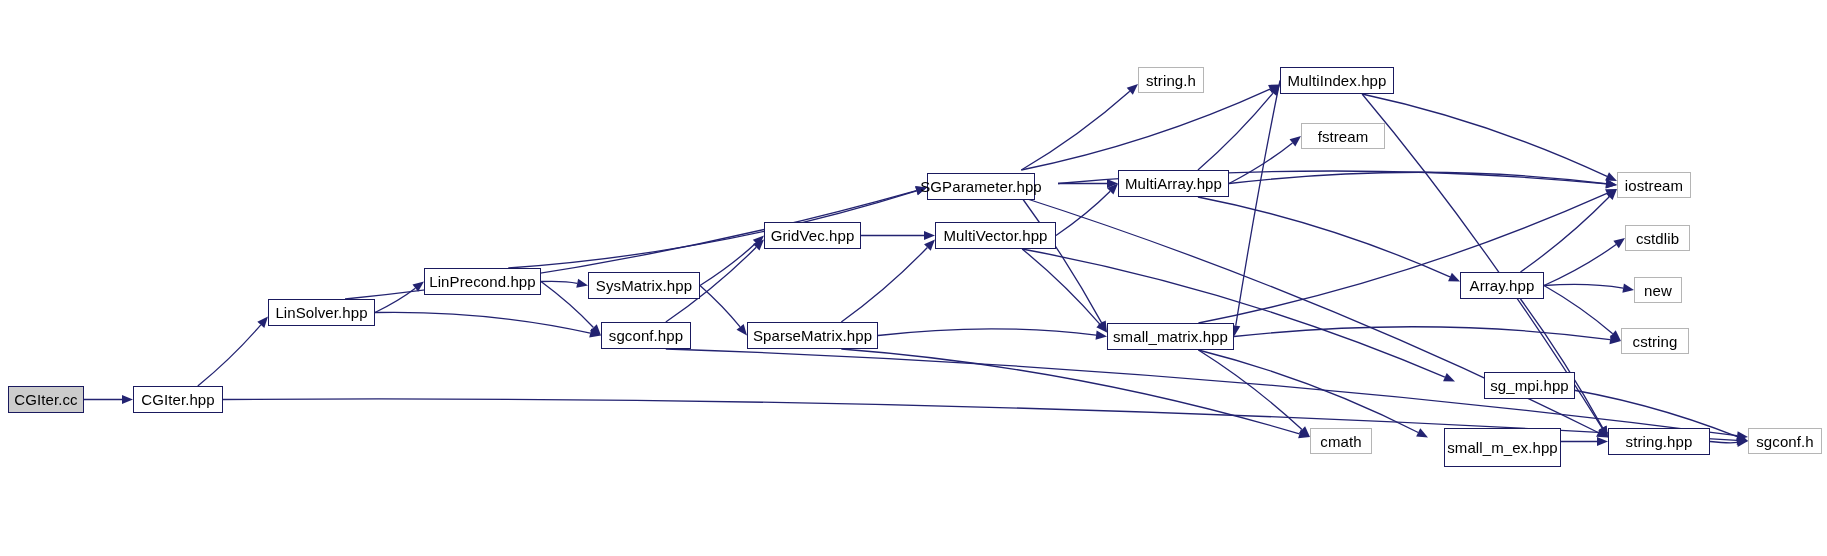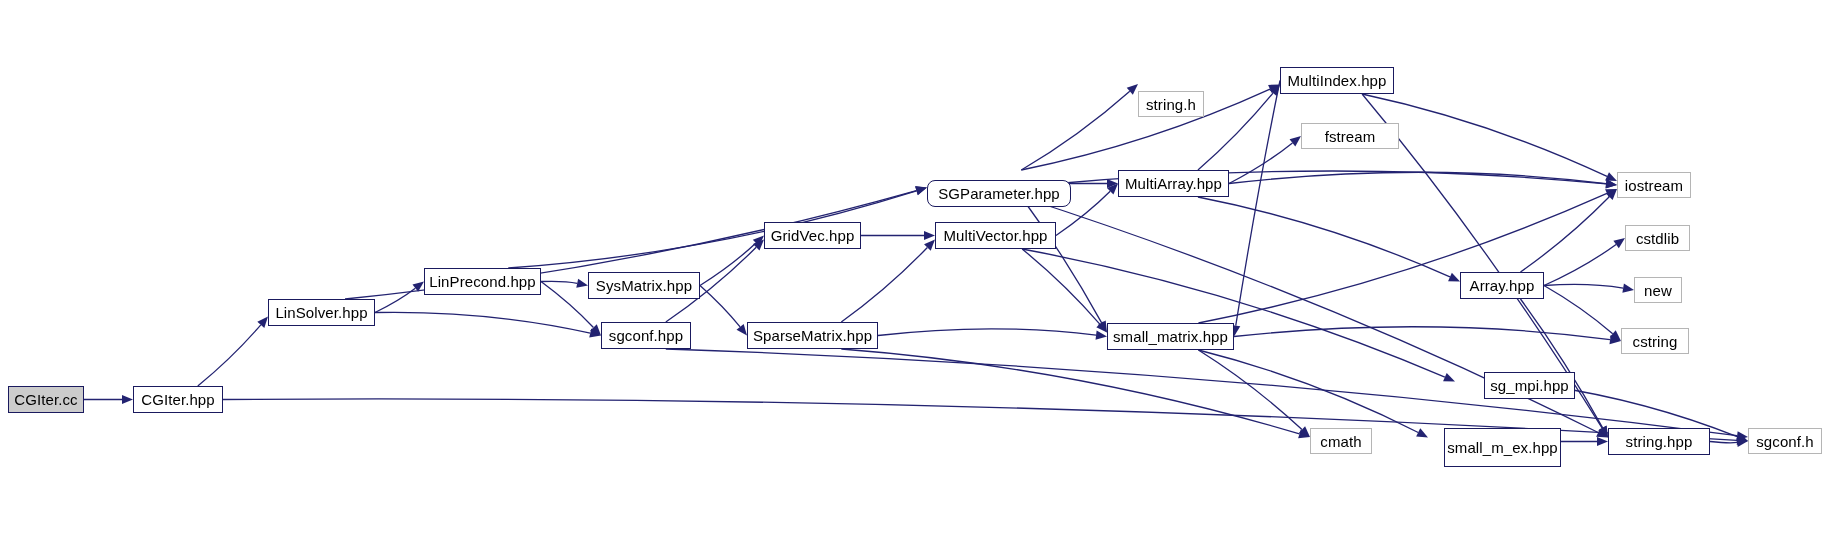--- a/index.html
+++ b/index.html
@@ -144,36 +144,36 @@
     </div>
     <div class="node dark" style="left: 601px; top: 322px; width: 90px; height: 27px;">
       <span>sgconf.hpp</span>
     </div>
     <div class="node dark" style="left: 764px; top: 222px; width: 97px; height: 27px;">
       <span>GridVec.hpp</span>
     </div>
     <div class="node dark" style="left: 747px; top: 322px; width: 131px; height: 27px;">
       <span>SparseMatrix.hpp</span>
     </div>
-    <div class="node dark" style="left: 927px; top: 180px; width: 144px; height: 27px; border-radius: 8px;">
+    <div class="node dark" style="left: 927px; top: 173px; width: 108px; height: 27px;">
       <span>SGParameter.hpp</span>
     </div>
     <div class="node dark" style="left: 935px; top: 222px; width: 121px; height: 27px;">
       <span>MultiVector.hpp</span>
     </div>
     <div class="node dark" style="left: 1118px; top: 170px; width: 111px; height: 27px;">
       <span>MultiArray.hpp</span>
     </div>
-    <div class="node light" style="left: 1138px; top: 67px; width: 66px; height: 26px; margin-top: 24px;">
+    <div class="node light" style="left: 1138px; top: 67px; width: 66px; height: 26px;">
       <span>string.h</span>
     </div>
     <div class="node dark" style="left: 1280px; top: 67px; width: 114px; height: 27px;">
       <span>MultiIndex.hpp</span>
     </div>
-    <div class="node light" style="left: 1301px; top: 123px; width: 98px; height: 26px;">
+    <div class="node light" style="left: 1301px; top: 123px; width: 84px; height: 26px;">
       <span>fstream</span>
     </div>
     <div class="node dark" style="left: 1107px; top: 323px; width: 127px; height: 27px;">
       <span>small_matrix.hpp</span>
     </div>
     <div class="node dark" style="left: 1460px; top: 272px; width: 84px; height: 27px;">
       <span>Array.hpp</span>
     </div>
     <div class="node light" style="left: 1617px; top: 172px; width: 74px; height: 26px; align-items: center;">
       <span>iostream</span>

